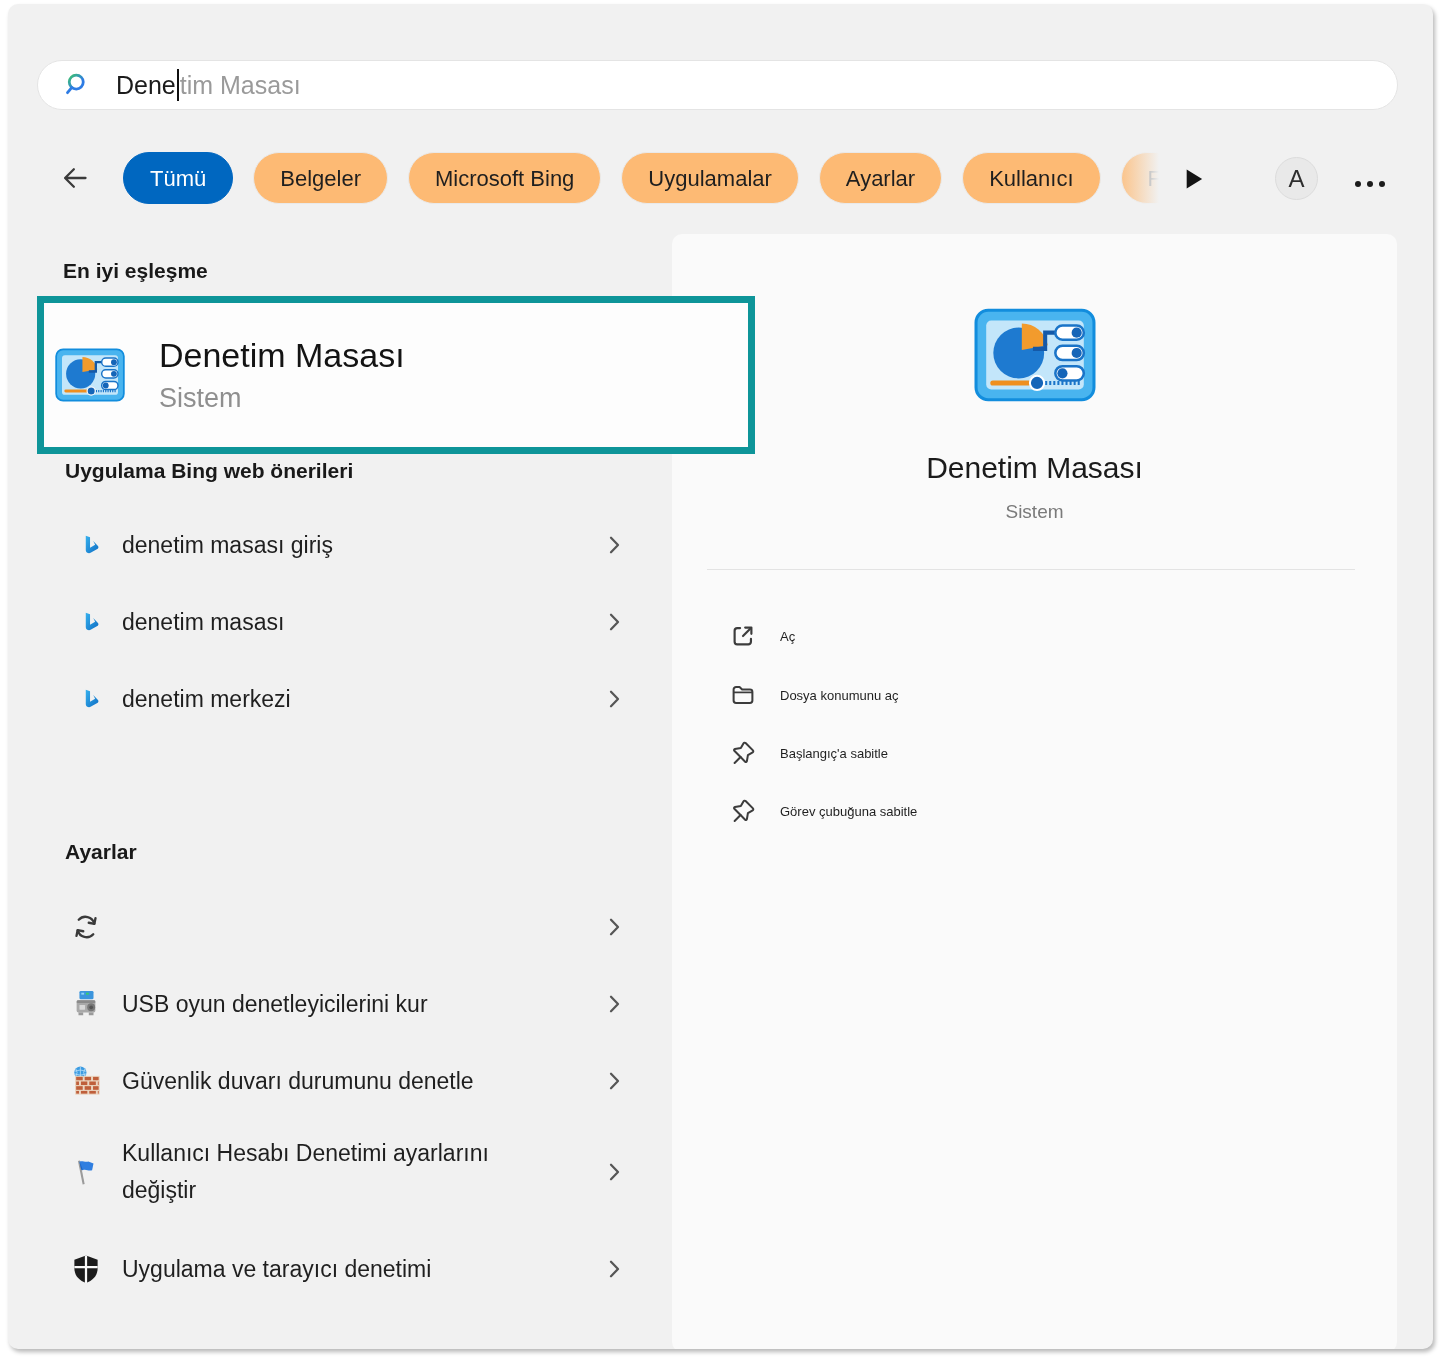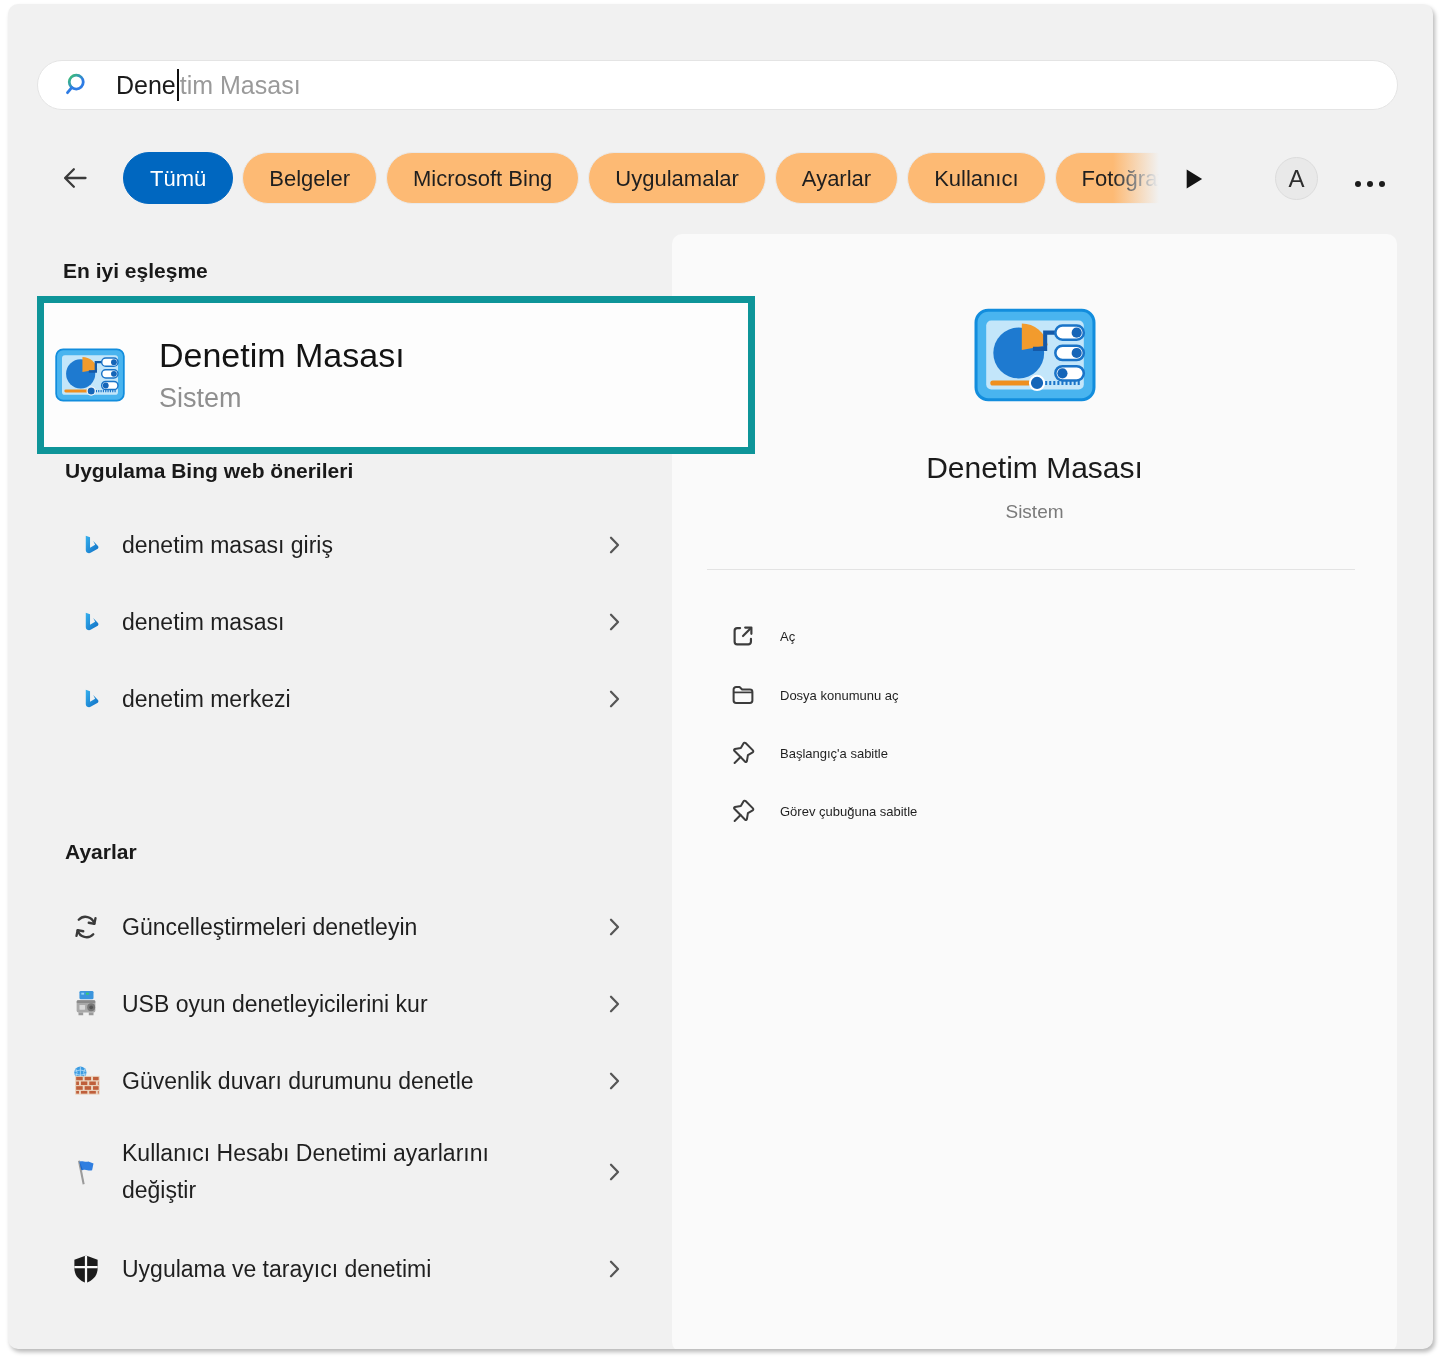--- a/index.html
+++ b/index.html
@@ -21,21 +21,21 @@
   }
   .search-icon{width:28px;height:28px;margin-left:26px;flex:0 0 auto;}
   .search-text{margin-left:24px;font-size:25px;white-space:nowrap;display:flex;align-items:center;}
   .search-text .typed{color:#1b1b1b;}
   .search-text .caret{display:inline-block;width:2px;height:32px;background:#101010;margin:0 1px;}
   .search-text .suggested{color:#9a9a9a;}
   
   .back{position:absolute;left:50px;top:160px;width:34px;height:30px;background:none;border:none;padding:0;cursor:pointer;}
   .back svg{width:32px;height:28px;}
   .tabs-clip{position:absolute;left:115px;top:148px;width:1036px;height:54px;overflow:hidden;white-space:nowrap;}
-  .tabs{display:flex;gap:9px;}
+  .tabs{display:flex;gap:20px;}
   .pill{
     flex:0 0 auto;height:52px;line-height:52px;padding:0 26px;border-radius:26px;
     background:#fdba74;border:1px solid #e9e9e9;box-sizing:border-box;
     font-family:"Liberation Sans",sans-serif;font-size:22px;color:#1f1f1f;cursor:pointer;
   }
   .pill.selected{background:#0067c0;border-color:#0067c0;color:#ffffff;}
   .tabs-fade{position:absolute;right:0;top:0;width:46px;height:54px;
     background:linear-gradient(to right, rgba(241,241,241,0), #f1f1f1);}
   .tabs-scroll{position:absolute;left:1172px;top:162px;width:28px;height:28px;background:none;border:none;padding:0;cursor:pointer;}
   .tabs-scroll svg{width:26px;height:26px;}
@@ -281,21 +281,20 @@
         <use href="#i-chev"></use>
       </svg>
   </div>
 
   <div class="section-header h-settings">Ayarlar</div>
 
   <div class="list-row s1">
     <svg class="li-icon set-ic">
         <use href="#i-refresh"></use>
       </svg>
-    <span class="li-label">Güncelleştirmeleri denetleyin</span>
     <svg class="li-chevron">
         <use href="#i-chev"></use>
       </svg>
   </div>
   <div class="list-row s2">
     <svg class="li-icon set-ic">
         <use href="#i-usbgame"></use>
       </svg>
     <span class="li-label">USB oyun denetleyicilerini kur</span>
     <svg class="li-chevron">

